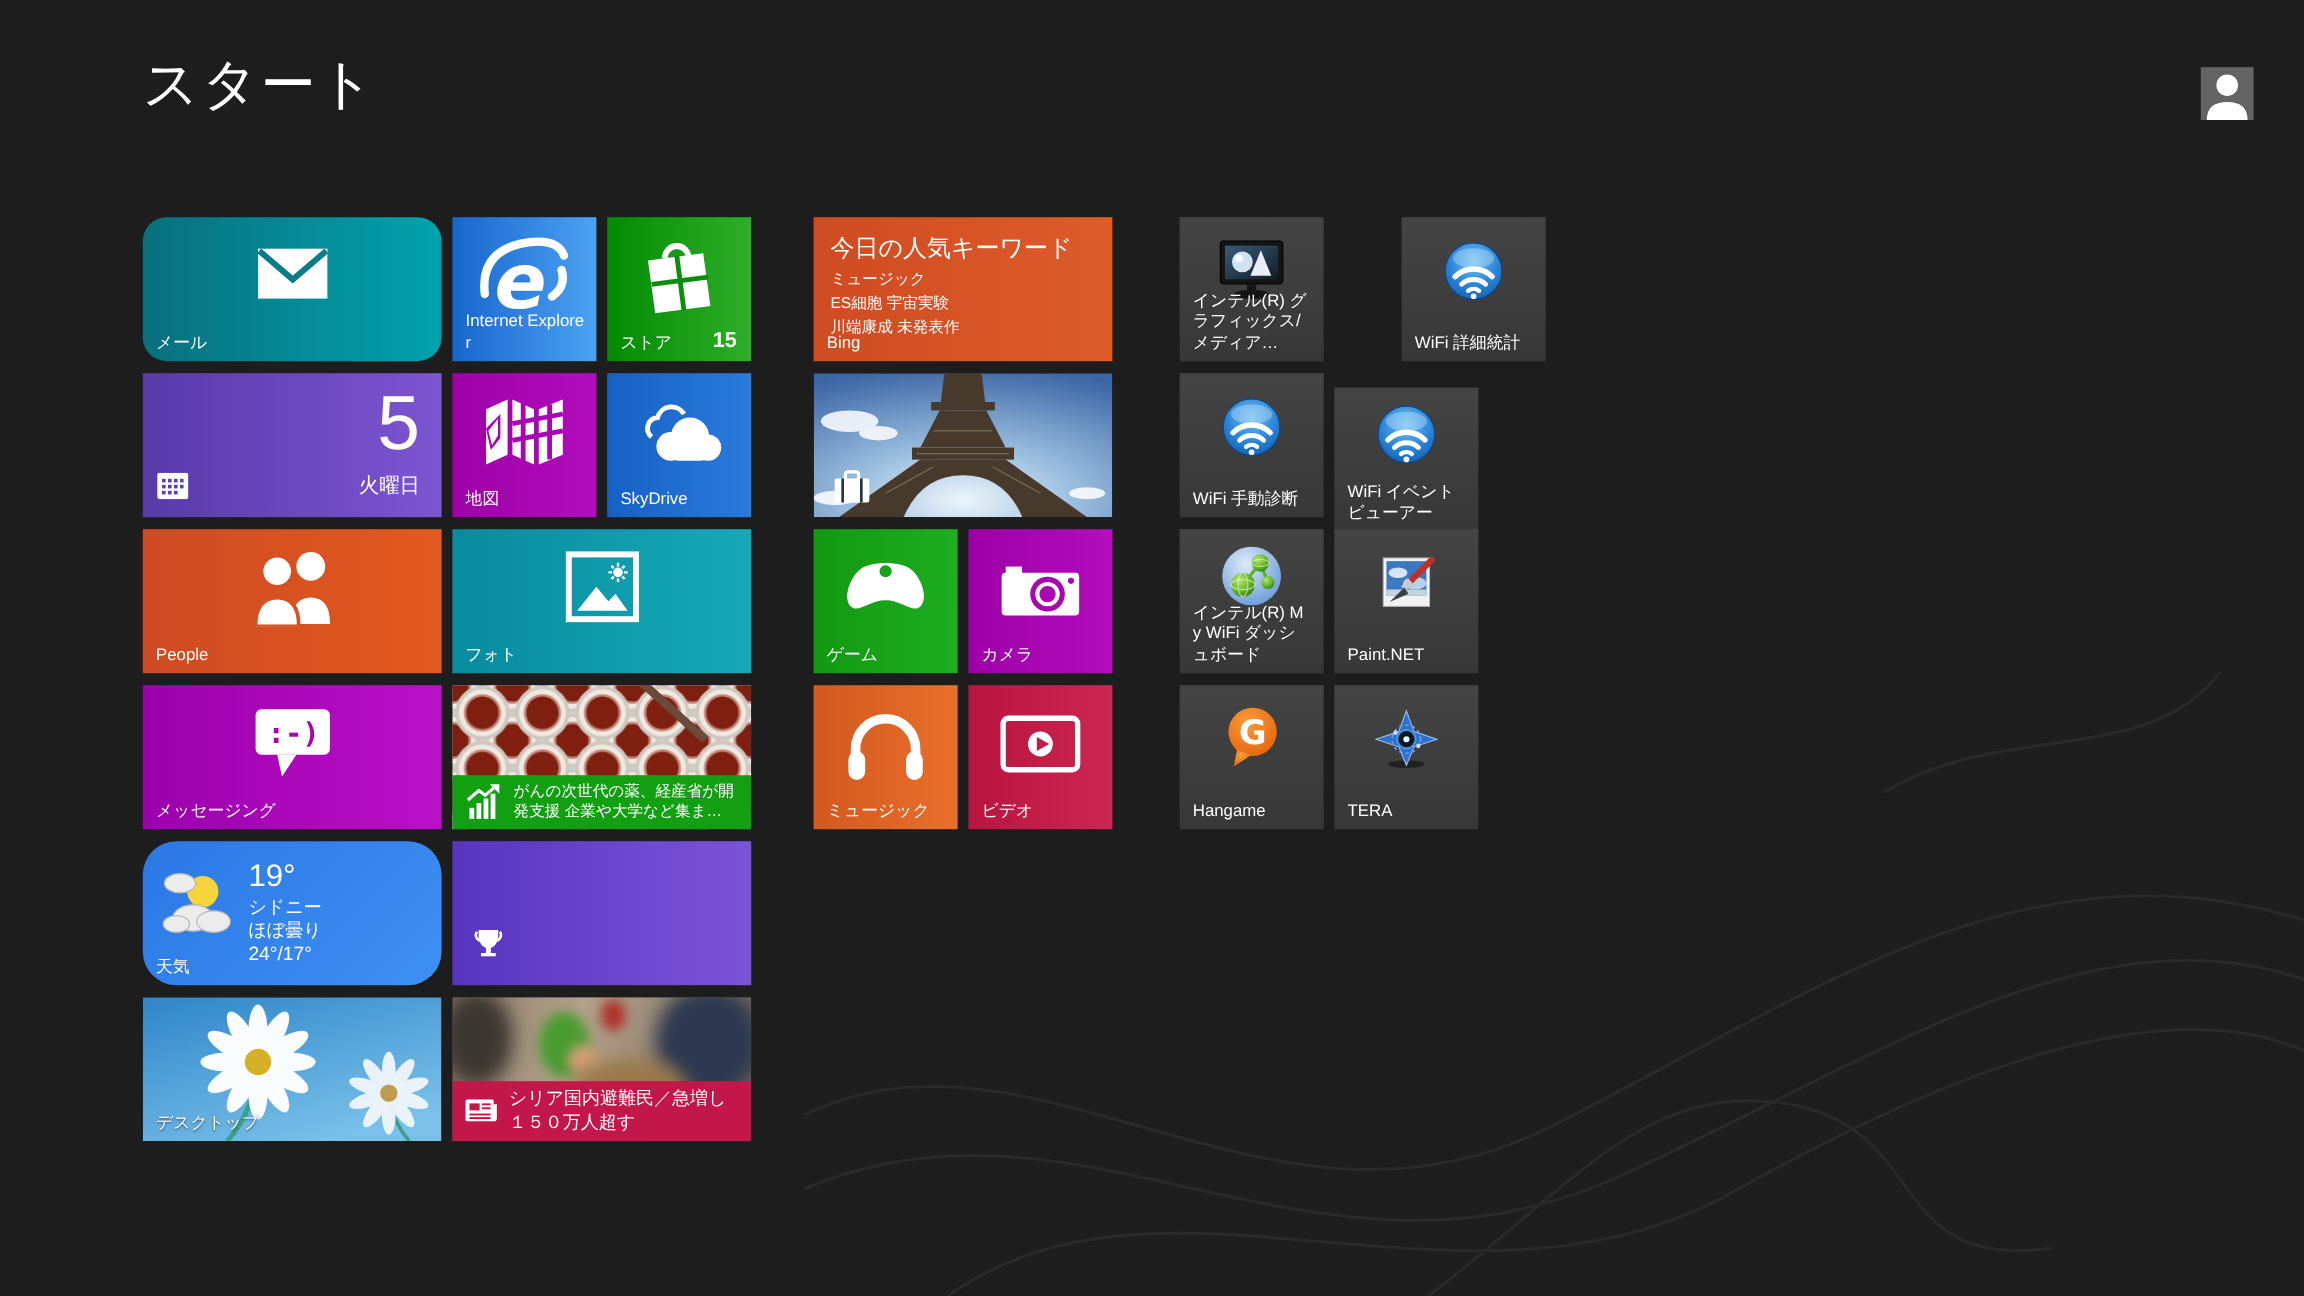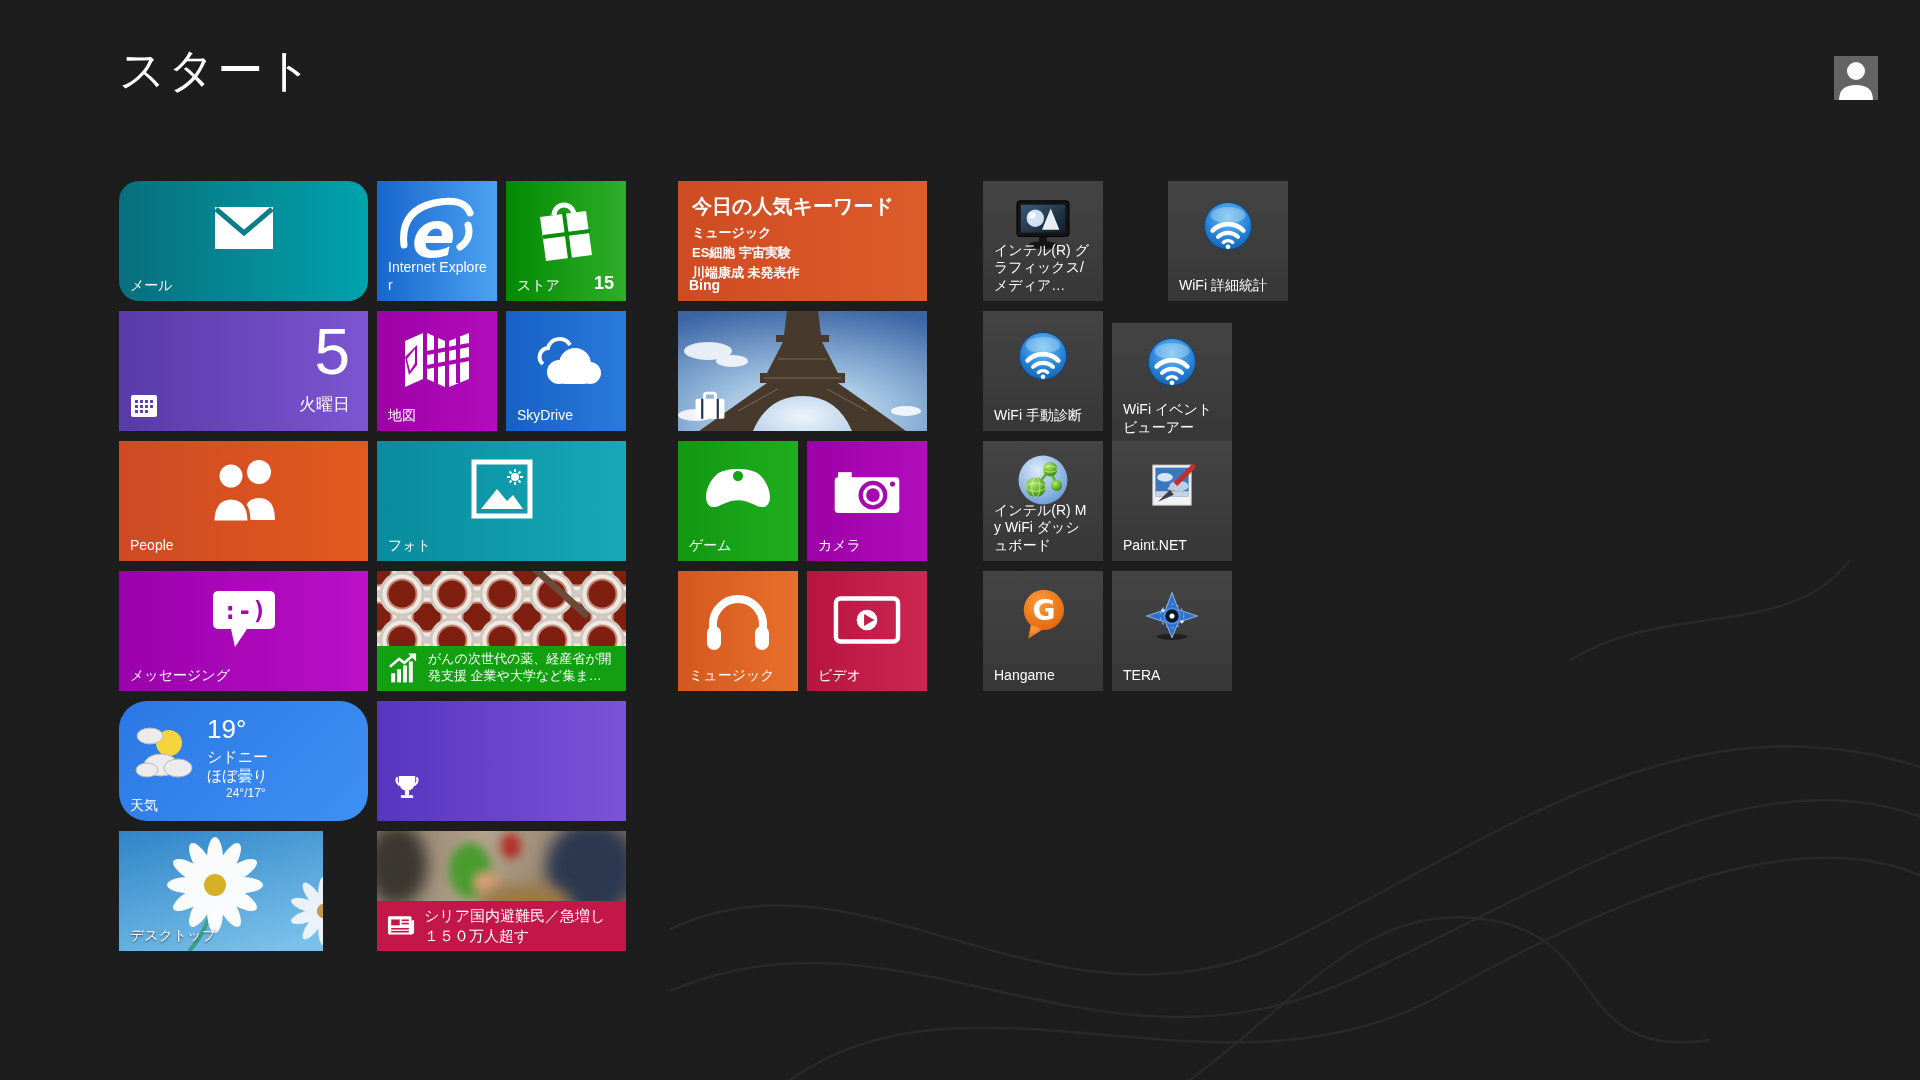--- a/index.html
+++ b/index.html
@@ -44,35 +44,35 @@
   .t-ie{background:linear-gradient(90deg,#1766cd,#4da2f2);}
   .t-store{background:linear-gradient(90deg,#028a02,#2fae2a);}
   .t-calendar{background:linear-gradient(90deg,#583aa8,#7d55d2);}
   .t-map{background:linear-gradient(90deg,#9c00a6,#b30dbd);}
   .t-skydrive{background:linear-gradient(90deg,#1660c4,#2a7bdc);}
   .t-people{background:linear-gradient(90deg,#ce4a24,#e25a1e);}
   .t-photos{background:linear-gradient(90deg,#088b9d,#16a9b8);}
   .t-messaging{background:linear-gradient(90deg,#9a00ab,#bb10c8);}
   .t-weather{background:linear-gradient(135deg,#2b78e4,#3f90f4);}
   .t-mainichi{background:linear-gradient(90deg,#5735bf,#7b53d8);}
-  .t-bing{background:linear-gradient(90deg,#cf4b22,#dd5c2a);font-weight:bold;}
+  .t-bing{background:linear-gradient(90deg,#cf4b22,#dd5c2a);}
   .t-games{background:linear-gradient(90deg,#129812,#1fae1f);}
   .t-camera{background:linear-gradient(90deg,#9c00a6,#b30dbd);}
   .t-music{background:linear-gradient(90deg,#d3581f,#e8702b);}
   .t-video{background:linear-gradient(90deg,#b81440,#cc2752);}
   
   .cal-num{position:absolute;top:6px;right:18px;font-size:64px;font-weight:200;line-height:1.1;}
   .cal-day{position:absolute;top:82px;right:18px;font-size:17px;}
   .cal-icon{position:absolute;left:12px;bottom:10px;}
   
   .wx-icon{position:absolute;left:14px;top:22px;}
   .wx-col{position:absolute;left:88px;top:12px;line-height:1.3;}
   .wx-temp{font-size:26px;}
   .wx-line{font-size:15px;}
-  .wx-range{font-size:12px;margin-left:19px;}
+  .wx-range{font-size:16px;}
   
   .bing-title{position:absolute;left:14px;top:12px;font-size:20px;}
   .bing-kw{position:absolute;left:14px;top:42px;font-size:13px;line-height:1.55;}
   
   .mainichi-text{position:absolute;left:15px;top:13px;right:14px;font-size:16px;line-height:1.45;word-break:break-all;}
   .mainichi-trophy{position:absolute;left:15px;bottom:16px;}
   
   .photo{position:absolute;inset:0;}
   .news-banner{
     position:absolute;left:0;right:0;bottom:0;
@@ -348,21 +348,21 @@
   <div class="mainichi-trophy">
     <svg width="30" height="28" viewBox="0 0 44 40">
       <path d="M10,4 h24 v8 a12,14 0 0 1 -24,0 z" fill="#fff"></path>
       <path d="M8,6 a7,7 0 0 0 7,11 M36,6 a7,7 0 0 1 -7,11" fill="none" stroke="#fff" stroke-width="3"></path>
       <rect x="19" y="25" width="6" height="7" fill="#fff"></rect>
       <rect x="13" y="32" width="18" height="4" fill="#fff"></rect>
     </svg>
   </div>
 </div>
 
-<div class="tile" style="left:119px;top:831px;width:204px;">
+<div class="tile" style="left:119px;top:831px;width:249px;">
   <svg class="photo" width="249" height="120" viewBox="0 0 249 120">
     <defs>
       <linearGradient id="gSkyD" x1="0" y1="0" x2="0.6" y2="1">
         <stop offset="0%" stop-color="#2f85c8"></stop>
           <stop offset="100%" stop-color="#79c0ea"></stop>
       </linearGradient>
     </defs>
     <rect width="249" height="120" fill="url(#gSkyD)"></rect>
     <path d="M96,60 Q90,100 70,120" fill="none" stroke="#3aa08a" stroke-width="4"></path>
     <path d="M204,84 Q210,106 222,120" fill="none" stroke="#3aa08a" stroke-width="3"></path>

